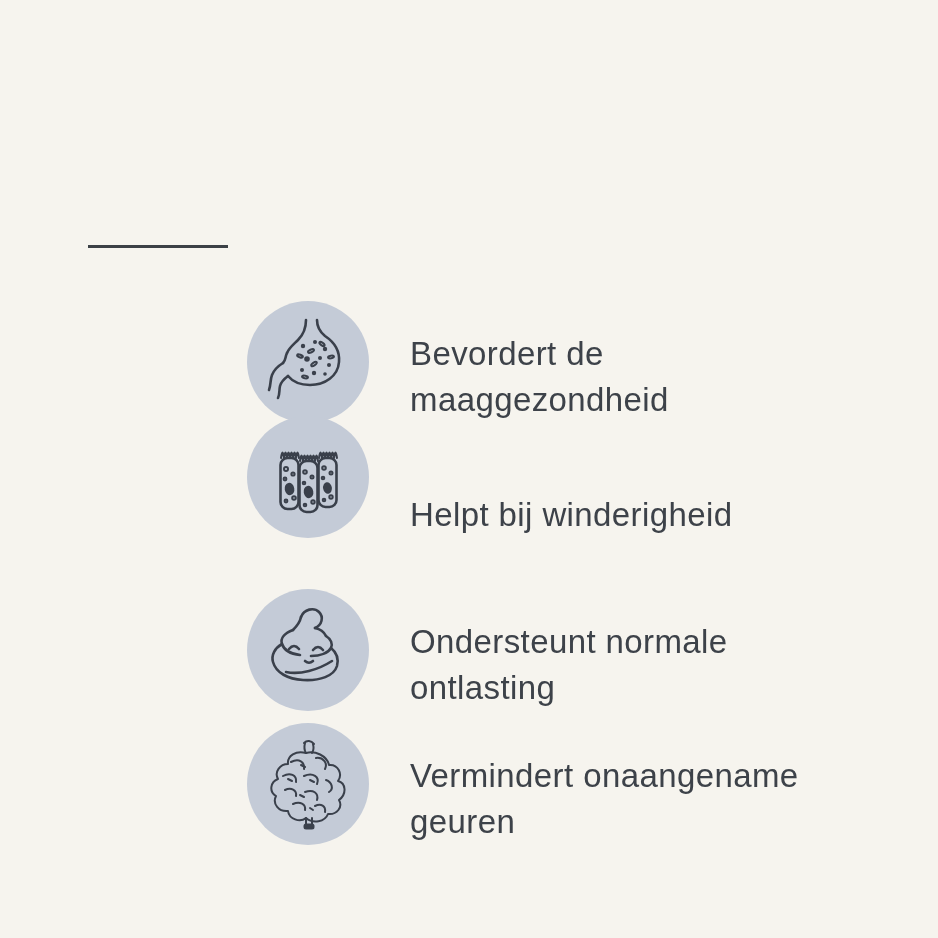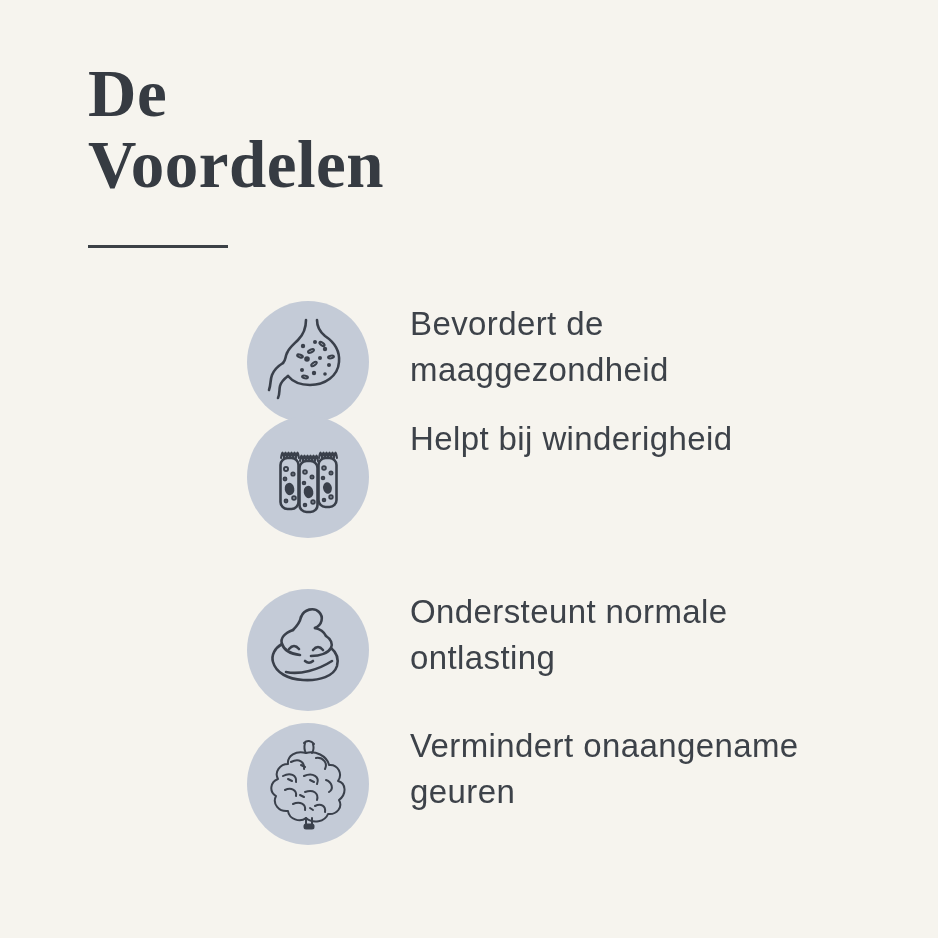--- a/index.html
+++ b/index.html
@@ -38,21 +38,21 @@
     left: 88px;
     top: 245px;
     width: 140px;
     height: 3px;
     background: #3c4146;
   }
   .benefit {
     position: absolute;
     left: 247px;
     display: flex;
-    align-items: flex-start;
+    align-items: flex-end;
     gap: 41px;
     height: 122px;
   }
   .icon-circle {
     flex: 0 0 auto;
     width: 122px;
     height: 122px;
     border-radius: 50%;
     background: #c4cbd7;
     display: flex;
@@ -88,24 +88,20 @@
   .icon-art .fl {
     fill: #3a404b;
     stroke: none;
   }
 </style>
 </head>
 <body>
 
 <div class="canvas">
 
-  <h1 class="title">
-    <span>De</span>
-    <span>Voordelen</span>
-  </h1>
 
   <div class="divider"></div>
 
   <div class="benefit" style="top:301px">
     <div class="icon-circle">
       <svg class="icon-art" width="100" height="100" viewBox="0 0 100 100">
         <path class="ln" d="M48,8 C48,17 45,23 40,28 C35,33 31,36 29,41"></path>
         <path class="ln" d="M59,8 C59,15 62,20 67,24 C76,30 82,39 81,50 C80,64 67,73 52,73 C43,73 35,70 30,64"></path>
         <path class="ln" d="M29,41 C27,45 28,48 25,51"></path>
         <path class="ln" d="M25,51 C20,54 16,58 14,63 C12,68 13,73 11,78"></path>

